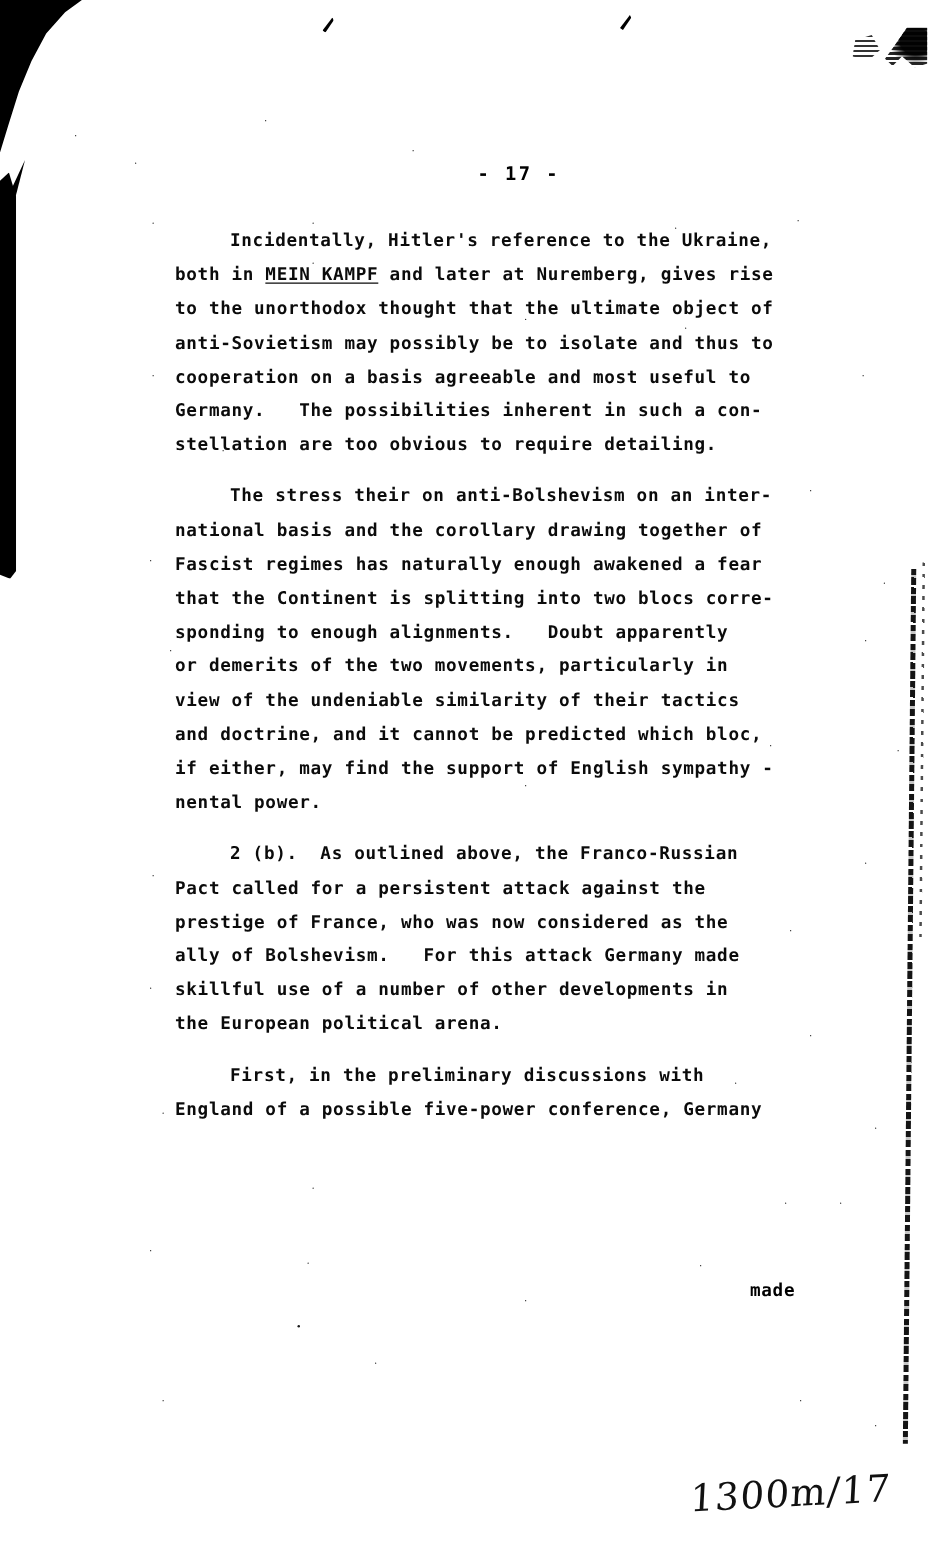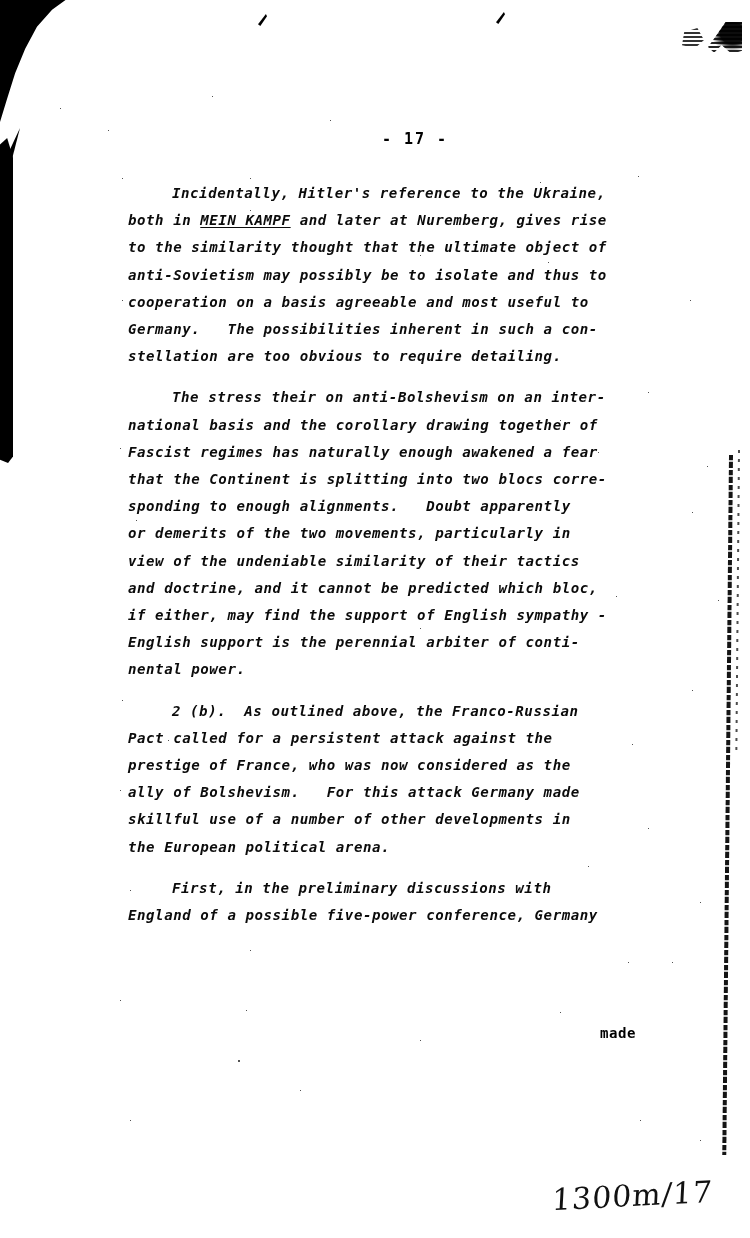--- a/index.html
+++ b/index.html
@@ -110,24 +110,23 @@
     width: 750px;
     text-align: center;
     font-weight: bold;
     font-size: 15px;
     letter-spacing: 2px;
     padding-left: 40px;
   }
 
   #body-text {
     position: absolute;
-    left: 128px;
+    left: 140px;
     top: 180px;
     width: 540px;
-    font-style: italic;
   }
 
   .para { margin: 0 0 14px 0; }
 
   .line {
     font-size: 14.1px;
     line-height: 27.2px;
     letter-spacing: 0.55px;
     white-space: pre;
     font-weight: bold;
@@ -177,37 +176,36 @@
   <div id="tick-right" class="artifact tick-mark"></div>
 
   <div id="sheet">
 
     <div id="page-number">- 17 -</div>
 
     <div id="body-text">
         <div class="para">
           <div class="line indent">Incidentally, Hitler's reference to the Ukraine,</div>
           <div class="line">both in <span class="underlined">MEIN KAMPF</span> and later at Nuremberg, gives rise</div>
-          <div class="line">to the similarity thought that the ultimate object of</div>
+          <div class="line">to the unorthodox thought that the ultimate object of</div>
           <div class="line">anti-Sovietism may possibly be to isolate and thus to</div>
           <div class="line">cooperation on a basis agreeable and most useful to</div>
           <div class="line">Germany.   The possibilities inherent in such a con-</div>
           <div class="line">stellation are too obvious to require detailing.</div>
         </div>
         <div class="para">
           <div class="line indent">The stress their on anti-Bolshevism on an inter-</div>
           <div class="line">national basis and the corollary drawing together of</div>
           <div class="line">Fascist regimes has naturally enough awakened a fear</div>
           <div class="line">that the Continent is splitting into two blocs corre-</div>
           <div class="line">sponding to enough alignments.   Doubt apparently</div>
           <div class="line">or demerits of the two movements, particularly in</div>
           <div class="line">view of the undeniable similarity of their tactics</div>
           <div class="line">and doctrine, and it cannot be predicted which bloc,</div>
           <div class="line">if either, may find the support of English sympathy -</div>
-          <div class="line">English support is the perennial arbiter of conti-</div>
           <div class="line">nental power.</div>
         </div>
         <div class="para">
           <div class="line indent">2 (b).  As outlined above, the Franco-Russian</div>
           <div class="line">Pact called for a persistent attack against the</div>
           <div class="line">prestige of France, who was now considered as the</div>
           <div class="line">ally of Bolshevism.   For this attack Germany made</div>
           <div class="line">skillful use of a number of other developments in</div>
           <div class="line">the European political arena.</div>
         </div>

